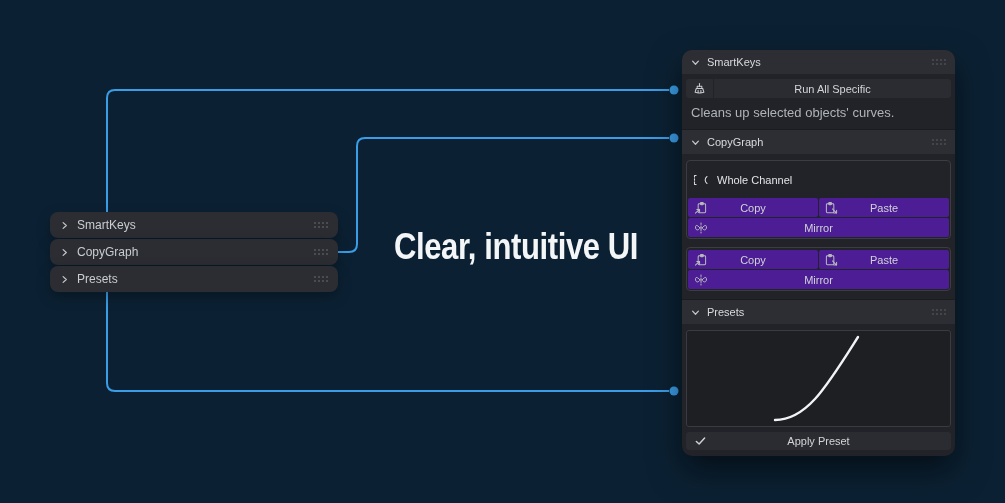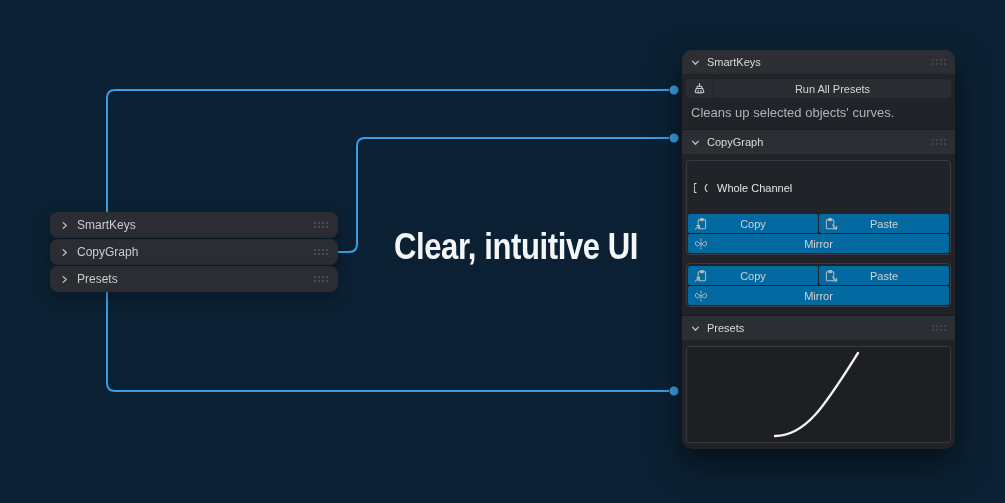--- a/index.html
+++ b/index.html
@@ -44,23 +44,23 @@
   .phead.mid{border-top:1px solid #1a1c20}
   .phead .grip{margin-left:auto}
   .sec-smart{padding:5px 4px 0}
   .run-row{display:flex;gap:1px;height:19px}
   .icon-btn{width:27px;background:#2a2c31;border-radius:3px 0 0 3px;display:flex;align-items:center;justify-content:center;cursor:pointer}
   .btn-wide{flex:1;background:#2a2c31;border-radius:0 3px 3px 0;display:flex;align-items:center;justify-content:center;color:#d3d5d8;cursor:pointer}
   .desc{padding:7px 5px 9px;color:#b0b3b7;font-size:13px}
   .sec-copy{padding:6px 4px 8px}
   .group{border:1px solid #3b3d42;border-radius:4px;padding:1px;margin-bottom:8px}
   .group:last-child{margin-bottom:0}
-  .group-title{height:19px;display:flex;align-items:center;gap:8px;padding:16px 5px;color:#e2e4e6}
+  .group-title{height:19px;display:flex;align-items:center;gap:8px;padding:8px 5px;color:#e2e4e6}
   .grow{display:flex;gap:1px;margin-top:1px;height:19px}
-  .gcell{flex:1;background:#0369a1;position:relative;display:flex;align-items:center;justify-content:center;border-radius:2px;color:#d0d3d6;cursor:pointer}
+  .gcell{flex:1;background:#4c1d95;position:relative;display:flex;align-items:center;justify-content:center;border-radius:2px;color:#d0d3d6;cursor:pointer}
   .gcell .cicon{position:absolute;left:6px;top:50%;transform:translateY(-50%)}
   .sec-presets{padding:6px 4px 0}
   .curve-box{height:95px;background:#1d1f23;border:1px solid #393b40;border-radius:3px}
   .apply-btn{margin-top:5px;height:18px;background:#2a2c31;border-radius:3px;position:relative;display:flex;align-items:center;justify-content:center;color:#d3d5d8;cursor:pointer}
   .apply-btn .check{position:absolute;left:9px;top:50%;transform:translateY(-50%)}
   .ico{flex:0 0 auto}
 </style>
 </head>
 <body>
 
@@ -159,21 +159,21 @@
         <div class="icon-btn">
           <svg width="13" height="13" viewBox="0 0 14 14">
               <g stroke="#c9ccd0" stroke-width="1.1" fill="none" stroke-linecap="round" stroke-linejoin="round">
                 <path d="M7 1.5 L7 4.5"></path>
                 <path d="M4.5 4.5 h5 v2.5 h-5 z"></path>
                 <path d="M3.5 7 h7 l1.2 4 q-4.7 1.6 -9.4 0 z"></path>
                 <path d="M5.5 9 v2.5 M8.5 9 v2.5"></path>
               </g>
             </svg>
         </div>
-        <div class="btn-wide">Run All Presets</div>
+        <div class="btn-wide">Run All Specific</div>
       </div>
       <div class="desc">Cleans up selected objects' curves.</div>
     </div>
 
     <div class="phead mid">
       <svg class="ico" width="9" height="9" viewBox="0 0 10 10">
           <path d="M1.8 3.5 L5 7 L8.2 3.5" stroke="#c2c5c9" stroke-width="1.4" fill="none" stroke-linecap="round" stroke-linejoin="round"></path>
         </svg>
       <span>CopyGraph</span>
       <svg class="grip" width="15" height="8" viewBox="0 0 15 8">
@@ -293,16 +293,22 @@
             <circle cx="14" cy="6" r="1"></circle>
           </g>
         </svg>
     </div>
     <div class="sec-presets">
       <div class="curve-box">
         <svg width="100%" height="100%" viewBox="0 0 263 95" preserveAspectRatio="none">
           <path d="M 88 89 C 120 89 140 55 171 6" stroke="#f2f3f5" stroke-width="2.4" fill="none" stroke-linecap="round"></path>
         </svg>
       </div>
+      <div class="apply-btn">
+        <svg class="check" width="11" height="10" viewBox="0 0 12 10">
+            <path d="M1.5 5.5 L4.5 8.2 L10.5 1.8" stroke="#cfd2d5" stroke-width="1.6" fill="none" stroke-linecap="round" stroke-linejoin="round"></path>
+          </svg>
+        <span>Apply Preset</span>
+      </div>
     </div>
 
   </div>
 </div>
 
 </body></html>

